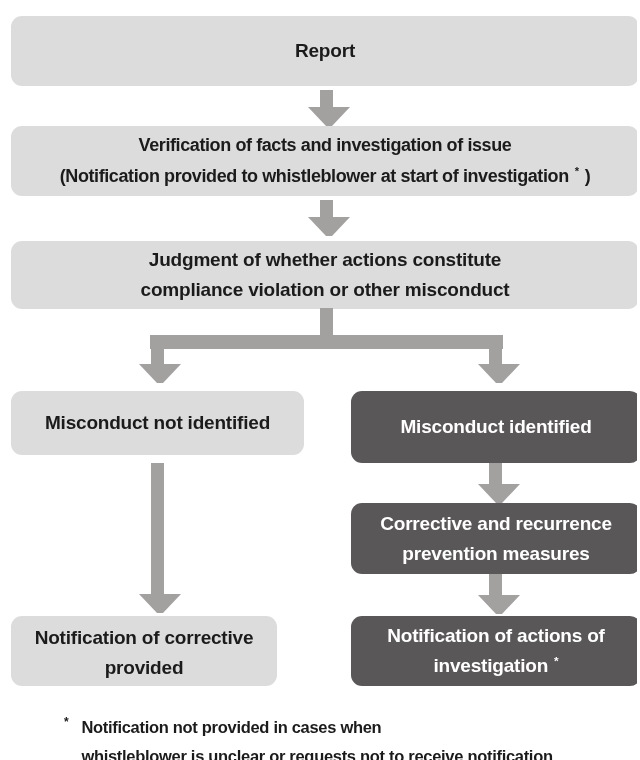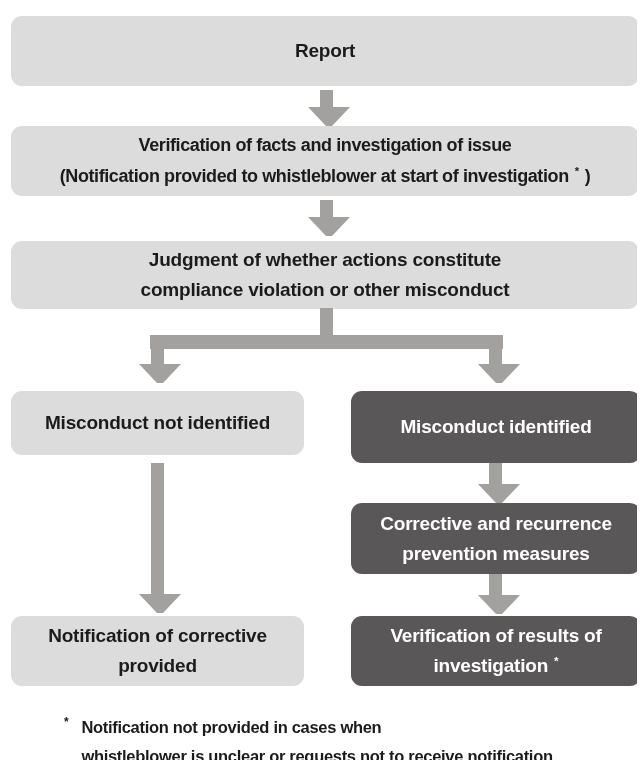--- a/index.html
+++ b/index.html
@@ -38,21 +38,21 @@
   .box .line { white-space: nowrap; }
   .box.smalltext { font-size: 18px; letter-spacing: -0.4px; line-height: 25px; }
 
   
   .b-report        { left: 5px;   top: 10px;  width: 628px; height: 70px; }
   .b-verification  { left: 5px;   top: 120px; width: 628px; height: 70px; }
   .b-judgment      { left: 5px;   top: 235px; width: 628px; height: 68px; }
   .b-notident      { left: 5px;   top: 385px; width: 293px; height: 64px; }
   .b-ident         { left: 345px; top: 385px; width: 290px; height: 72px; }
   .b-corrective    { left: 345px; top: 497px; width: 290px; height: 71px; }
-  .b-notifcorr     { left: 5px;   top: 610px; width: 293px; height: 70px; }
+  .b-notifcorr     { left: 5px;   top: 610px; width: 266px; height: 70px; justify-content: flex-end; }
   .b-notifres      { left: 345px; top: 610px; width: 290px; height: 70px; }
 
   
   .stem { position: absolute; width: 13px; background: var(--arrow); }
   .hbar { position: absolute; height: 14px; background: var(--arrow); }
   .head {
     position: absolute; width: 0; height: 0;
     border-left: 18px solid transparent;
     border-right: 18px solid transparent;
     border-top: 19px solid var(--arrow);
@@ -146,21 +146,21 @@
 
   <div class="stem aR2-stem"></div>
   <div class="head aR2-head"></div>
 
   <div class="box light b-notifcorr">
     <div class="line">Notification of corrective</div>
     <div class="line">provided</div>
   </div>
 
   <div class="box dark b-notifres">
-    <div class="line">Verification of results of</div>
+    <div class="line">Notification of actions of</div>
     <div class="line"><span>investigation</span><sup class="ast">*</sup></div>
   </div>
 
   <div class="footnote">
     <span class="fn-sup">*</span>
     <span>
       <div class="fn-line">Notification not provided in cases when</div>
       <div class="fn-line">whistleblower is unclear or requests not to receive notification</div>
     </span>
   </div>

